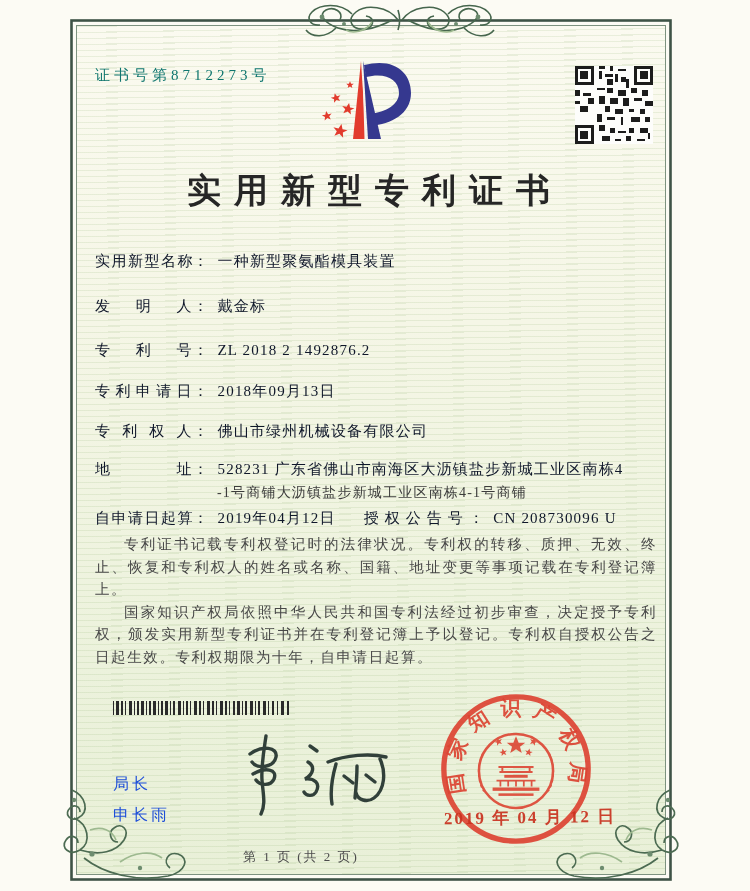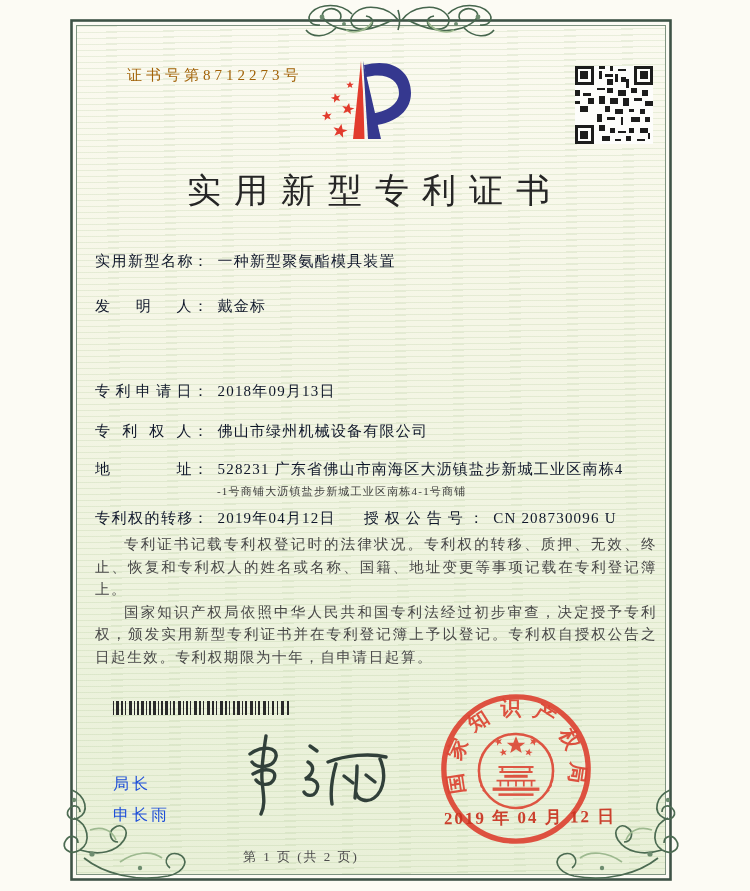--- a/index.html
+++ b/index.html
@@ -15,31 +15,31 @@
   .inner-bg{
     position:absolute;left:77px;top:26px;width:588px;height:848px;
     background-image:
       repeating-linear-gradient(179deg, rgba(139,176,110,.16) 0 1.2px, rgba(255,255,255,0) 1.2px 6px),
       linear-gradient(180deg,#fbfaf0 0%,#f5f6e6 35%,#ecf2dc 75%,#e9f0d8 100%);
   }
   svg{display:block;}
   .overlay{position:absolute;left:0;top:0;z-index:2;pointer-events:none;}
   .content{position:absolute;z-index:3;}
 
-  .cert-no{left:95px;top:66px;font-size:15px;letter-spacing:4px;color:#a16207;margin-left:32px;}
+  .cert-no{left:95px;top:66px;font-size:15px;letter-spacing:4px;color:#0f766e;}
   .logo{left:305px;top:52px;}
   .qr{left:575px;top:66px;}
   .title{left:0;top:168px;width:750px;text-align:center;
-    font-size:34px;font-weight:400;letter-spacing:13px;color:#262626;margin:0;}
+    font-size:34px;font-weight:700;letter-spacing:13px;color:#262626;margin:0;}
 
   .row{position:absolute;left:95px;width:568px;font-size:15px;color:#0f172a;letter-spacing:1.5px;white-space:nowrap;}
   .lbl{display:inline-block;width:98px;text-align:justify;text-align-last:justify;vertical-align:top;}
   .colon{display:inline-block;margin-right:8px;}
   .val{letter-spacing:1.2px;}
-  .addr2{position:absolute;left:217px;top:484px;font-size:11px;letter-spacing:1.2px;color:#3c3c3c;white-space:nowrap;}
+  .addr2{position:absolute;left:217px;top:484px;font-size:14px;letter-spacing:1.2px;color:#3c3c3c;white-space:nowrap;}
   .grant2{margin-left:28px;}
   .grant2 .lbl2{letter-spacing:6px;}
 
   .paras{position:absolute;left:95px;top:533px;width:562px;
     font-size:14.5px;line-height:22.5px;letter-spacing:1.6px;
     text-align:justify;color:#474747;}
   .paras p{margin:0;text-indent:2em;}
 
   .barcode{left:113px;top:701px;}
   .signer{position:absolute;left:113px;top:768px;z-index:3;
@@ -181,32 +181,35 @@
   </div>
 
   <h1 class="content title" style="position:absolute;">实用新型专利证书</h1>
 
   <div class="content row" style="top:252px;">
     <span class="lbl">实用新型名称</span><span class="colon">：</span><span class="val">一种新型聚氨酯模具装置</span>
   </div>
   <div class="content row" style="top:297px;">
     <span class="lbl">发明人</span><span class="colon">：</span><span class="val">戴金标</span>
   </div>
+  <div class="content row" style="top:341px;">
+    <span class="lbl">专利号</span><span class="colon">：</span><span class="val">ZL 2018 2 1492876.2</span>
+  </div>
   <div class="content row" style="top:382px;">
     <span class="lbl">专利申请日</span><span class="colon">：</span><span class="val">2018年09月13日</span>
   </div>
   <div class="content row" style="top:422px;">
     <span class="lbl">专利权人</span><span class="colon">：</span><span class="val">佛山市绿州机械设备有限公司</span>
   </div>
   <div class="content row" style="top:460px;">
     <span class="lbl">地址</span><span class="colon">：</span><span class="val">528231 广东省佛山市南海区大沥镇盐步新城工业区南栋4</span>
   </div>
   <div class="addr2">-1号商铺大沥镇盐步新城工业区南栋4-1号商铺</div>
   <div class="content row" style="top:509px;">
-    <span class="lbl">专利权的转移</span><span class="colon">：</span><span class="val">2019年04月12日</span><span class="grant2"><span class="lbl2">授权公告号</span><span class="colon">：</span><span class="val">CN 208730096 U</span></span>
+    <span class="lbl">自申请日起算</span><span class="colon">：</span><span class="val">2019年04月12日</span><span class="grant2"><span class="lbl2">授权公告号</span><span class="colon">：</span><span class="val">CN 208730096 U</span></span>
   </div>
 
   <div class="paras">
     <p>专利证书记载专利权登记时的法律状况。专利权的转移、质押、无效、终止、恢复和专利权人的姓名或名称、国籍、地址变更等事项记载在专利登记簿上。</p>
     <p>国家知识产权局依照中华人民共和国专利法经过初步审查，决定授予专利权，颁发实用新型专利证书并在专利登记簿上予以登记。专利权自授权公告之日起生效。专利权期限为十年，自申请日起算。</p>
   </div>
 
   <div class="content barcode" style="position:absolute;">
     <svg width="178" height="14" viewBox="0 0 178 14" shape-rendering="crispEdges">
       <g fill="#2a2a2a">

